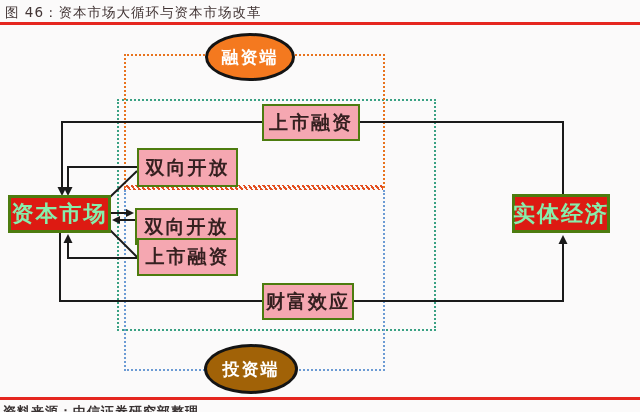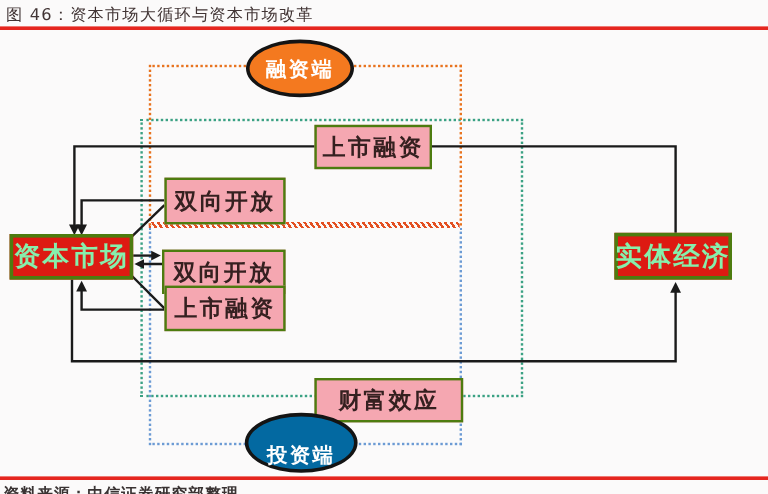--- a/index.html
+++ b/index.html
@@ -50,30 +50,30 @@
   }
   .node-pink{
     background:#f5a7b1;color:#352020;font-size:19px;
   }
   .n-capital-market{left:8px;top:195px;width:103px;height:38px;}
   .n-real-economy{left:512px;top:194px;width:98px;height:39px;}
   .n-ipo{left:262px;top:104px;width:98px;height:37px;}
   .n-capop{left:137px;top:148px;width:101px;height:39px;}
   .n-twoway{left:135px;top:196px;width:103px;height:37px;margin-top:12px;}
   .n-trading{left:137px;top:238px;width:101px;height:38px;}
-  .n-wealth{left:262px;top:283px;width:124px;height:37px;margin-top:32px;}
+  .n-wealth{left:262px;top:283px;width:92px;height:37px;}
   
   .ellipse{
     display:flex;align-items:center;justify-content:center;
     border:3px solid #141414;border-radius:50%;box-sizing:border-box;
     color:#ffffff;font-weight:bold;font-size:17px;letter-spacing:2px;
     white-space:nowrap;
   }
   .e-financing{left:205px;top:33px;width:90px;height:48px;background:#f4791f;text-align:right;}
-  .e-investment{left:204px;top:344px;width:94px;height:50px;background:#0369a1;align-items:flex-end;}
+  .e-investment{left:204px;top:344px;width:94px;height:50px;background:#a16207;}
   .e-institution{
     left:410px;top:164px;width:44px;height:98px;background:#2ca455;
     font-size:16px;letter-spacing:0;line-height:1.5;
     white-space:normal;word-break:break-all;text-align:center;
   }
   .e-institution .vtext{width:17px;}
   svg.wires{left:0;top:0;pointer-events:none;}
 </style>
 </head>
 <body>

